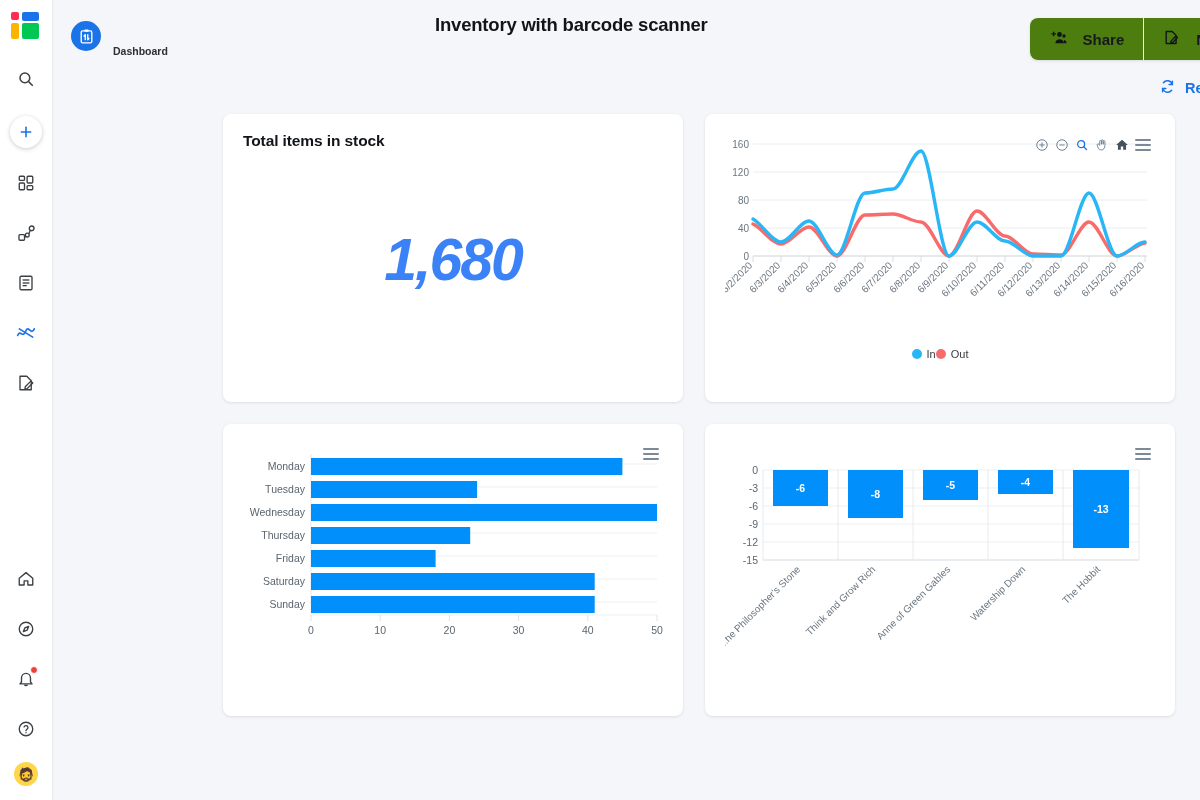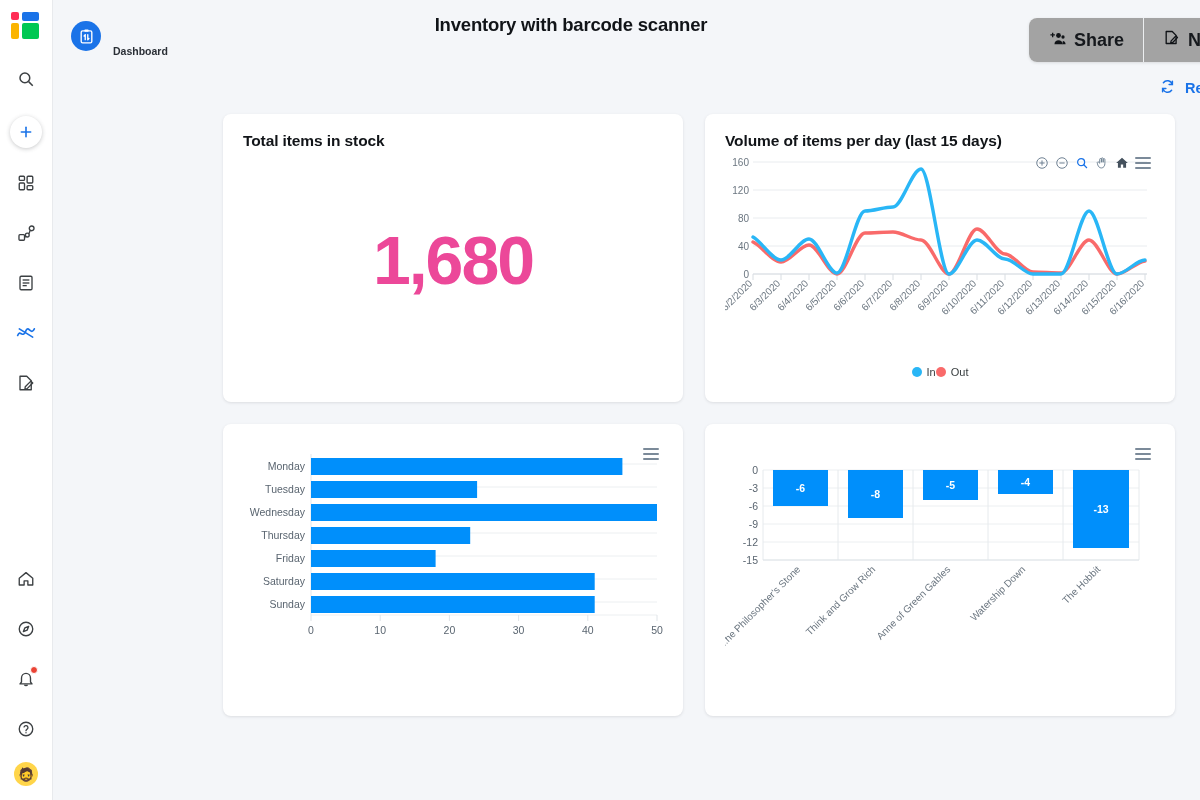--- a/index.html
+++ b/index.html
@@ -65,23 +65,23 @@
   .titles { margin-left: 12px; flex: 1 1 auto; }
   .doc-title { font-size: 18.5px; font-weight: 700; color: #111418; letter-spacing: -0.2px; text-align: center; }
   .doc-sub { font-size: 10.5px; font-weight: 700; color: #2a2f36; margin-top: 9px; }
 
   .top-actions { display:flex; align-items:center; margin-top: 4px; }
   .action-group {
     display:flex; background:#fff; border-radius: 8px;
     box-shadow: 0 1px 3px rgba(60,64,67,.14); overflow:hidden;
   }
   .action-btn {
-    display:flex; align-items:center; gap:8px;
-    padding: 11px 19px; font-size: 18px; font-weight: 700; color:#16191d;
-    cursor:pointer; background:#a3a3a3; border:none;
+    display:flex; align-items:center; gap:16px;
+    padding: 11px 19px; font-size: 15px; font-weight: 700; color:#16191d;
+    cursor:pointer; background:#4d7c0f; border:none;
     font-family: "Liberation Sans", sans-serif;
   }
   .action-btn + .action-btn { border-left: 1px solid #eceef0; }
 
   .refresh-row { display:flex; justify-content:flex-end; padding: 6px 40px 0 0; }
   .refresh {
     display:flex; align-items:center; gap: 9px;
     color:#1a73e8; font-size:14.5px; font-weight:700; cursor:pointer;
   }
 
@@ -93,22 +93,23 @@
     background:#fff; border-radius: 8px;
     box-shadow: 0 1px 3px rgba(60,64,67,.13);
     padding: 18px 20px 16px 20px; position: relative;
   }
   .card-title { font-size: 15.5px; font-weight: 700; color:#111418; letter-spacing:-.1px; }
 
   
   .kpi-card { height: 288px; display:flex; flex-direction:column; }
   .kpi-value {
     flex:1 1 auto; display:flex; align-items:center; justify-content:center;
-    font-size: 68px; font-weight: 700; color:#ec4899; letter-spacing:-2px;
+    font-size: 59px; font-weight: 700; color:#3b82f6; letter-spacing:-2px;
     padding-bottom: 16px;
+    font-style: italic;
   }
 
   
   .chart-card { height: 288px; }
   .chart-card.tall { height: 292px; }
   .chart-wrap { position: relative; width: 100%; height: 232px; }
 
   .apx-toolbar {
     position:absolute; right: 4px; top: 6px; display:flex; align-items:center;
     gap: 6px; color:#6e8192; z-index: 5;
@@ -288,21 +289,20 @@
     </div>
 
     <div class="grid">
 
       <div class="card kpi-card">
         <div class="card-title">Total items in stock</div>
         <div class="kpi-value">1,680</div>
       </div>
 
       <div class="card chart-card">
-        <div class="card-title">Volume of items per day (last 15 days)</div>
         <div class="chart-wrap">
           <div class="apx-toolbar">
             <span>
               <svg width="14" height="14" viewBox="0 0 24 24" fill="none" stroke="#6e8192" stroke-width="1.7">
                   <circle cx="12" cy="12" r="9"></circle>
                   <line x1="12" y1="7.5" x2="12" y2="16.5"></line>
                   <line x1="7.5" y1="12" x2="16.5" y2="12"></line>
                 </svg>
             </span>
             <span>

